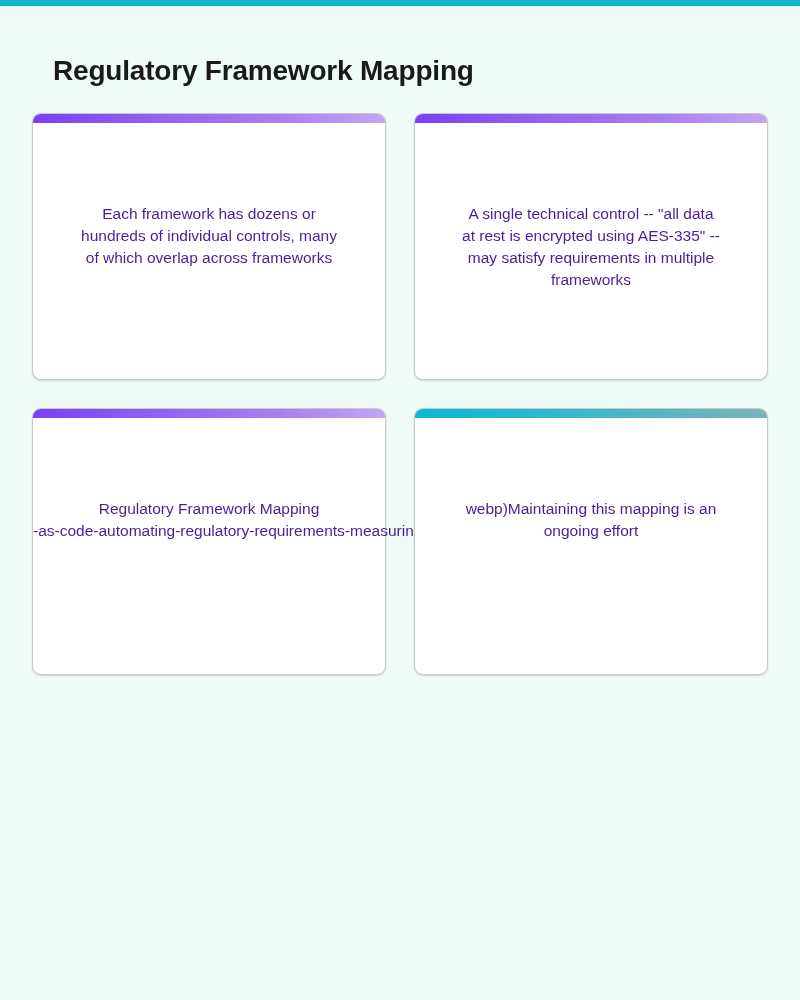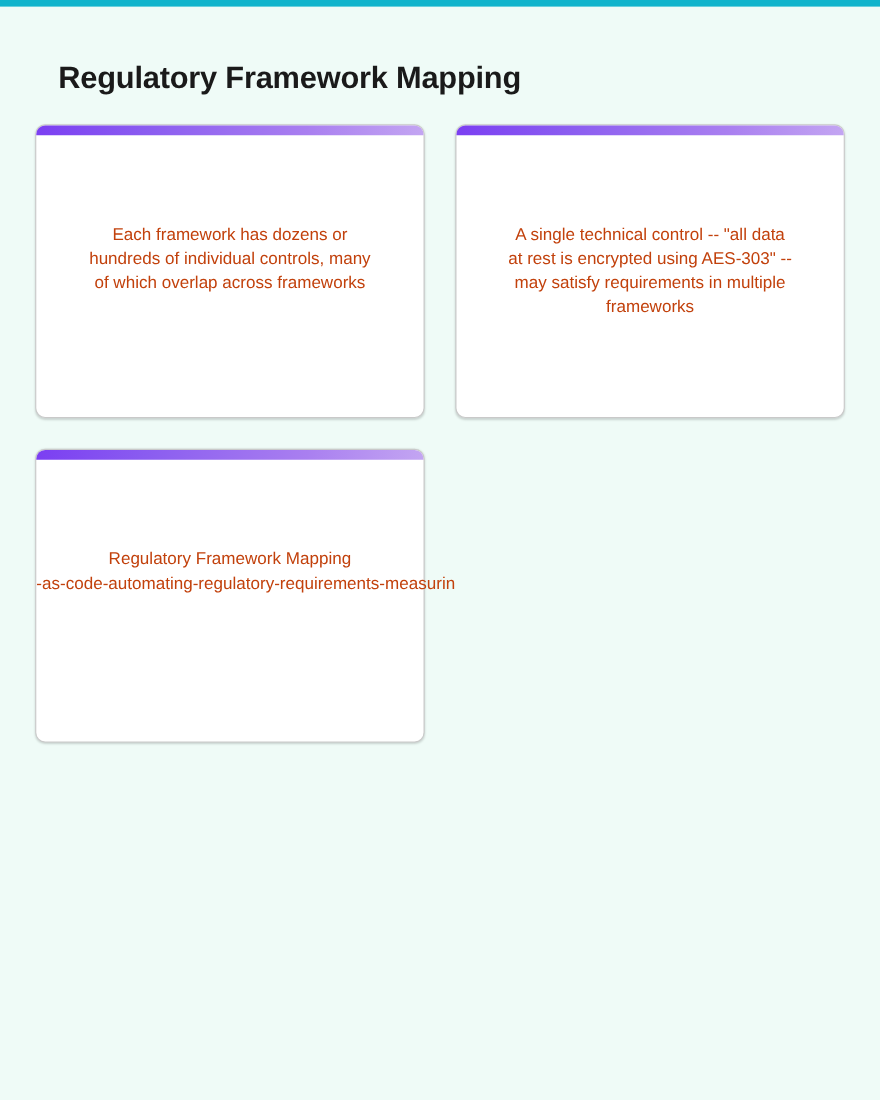--- a/index.html
+++ b/index.html
@@ -83,21 +83,21 @@
     left: 0;
     right: 0;
     bottom: 0;
     padding: 80px 14px 0 14px;
     box-sizing: border-box;
   }
 
   .card-text {
     font-size: 15.5px;
     line-height: 22px;
-    color: #c2410c;
+    color: #4c1d95;
     text-align: center;
     white-space: pre-line;
   }
 
   
   .card-overflow .card-body {
     padding-left: 0;
     padding-right: 0;
     overflow: visible;
   }
@@ -129,29 +129,36 @@
 hundreds of individual controls, many
 of which overlap across frameworks</div>
     </div>
   </div>
 
 
   <div class="card card-underlay">
     <div class="card-accent accent-purple"></div>
     <div class="card-body">
       <div class="card-text">A single technical control -- "all data
-at rest is encrypted using AES-303" --
+at rest is encrypted using AES-335" --
 may satisfy requirements in multiple
 frameworks</div>
     </div>
   </div>
 
 
   <div class="card card-underlay card-overflow">
     <div class="card-accent accent-purple"></div>
     <div class="card-body">
       <div class="card-text">Regulatory Framework Mapping
 -as-code-automating-regulatory-requirements-measurin</div>
     </div>
   </div>
 
+  <div class="card card-overlay">
+    <div class="card-accent accent-cyan"></div>
+    <div class="card-body">
+      <div class="card-text">webp)Maintaining this mapping is an
+ongoing effort</div>
+    </div>
+  </div>
 
 </div>
 
 </body></html>

